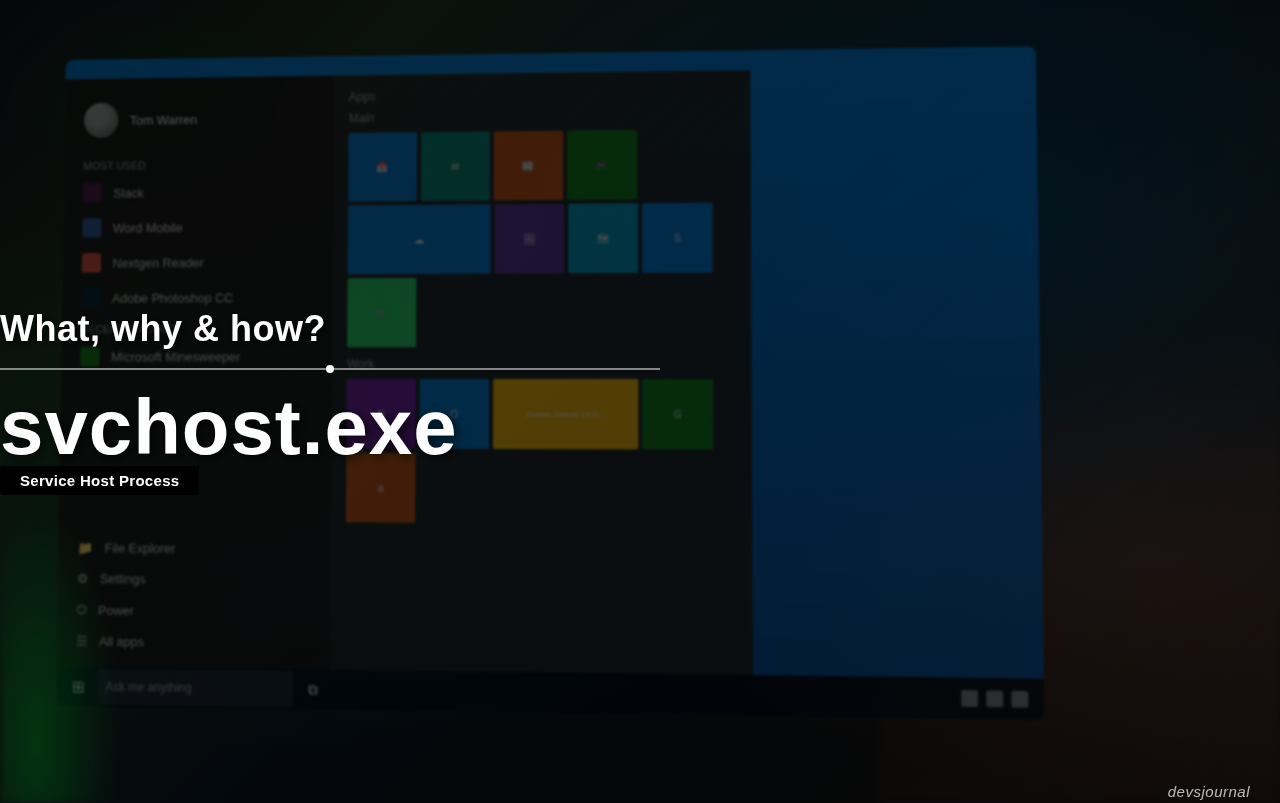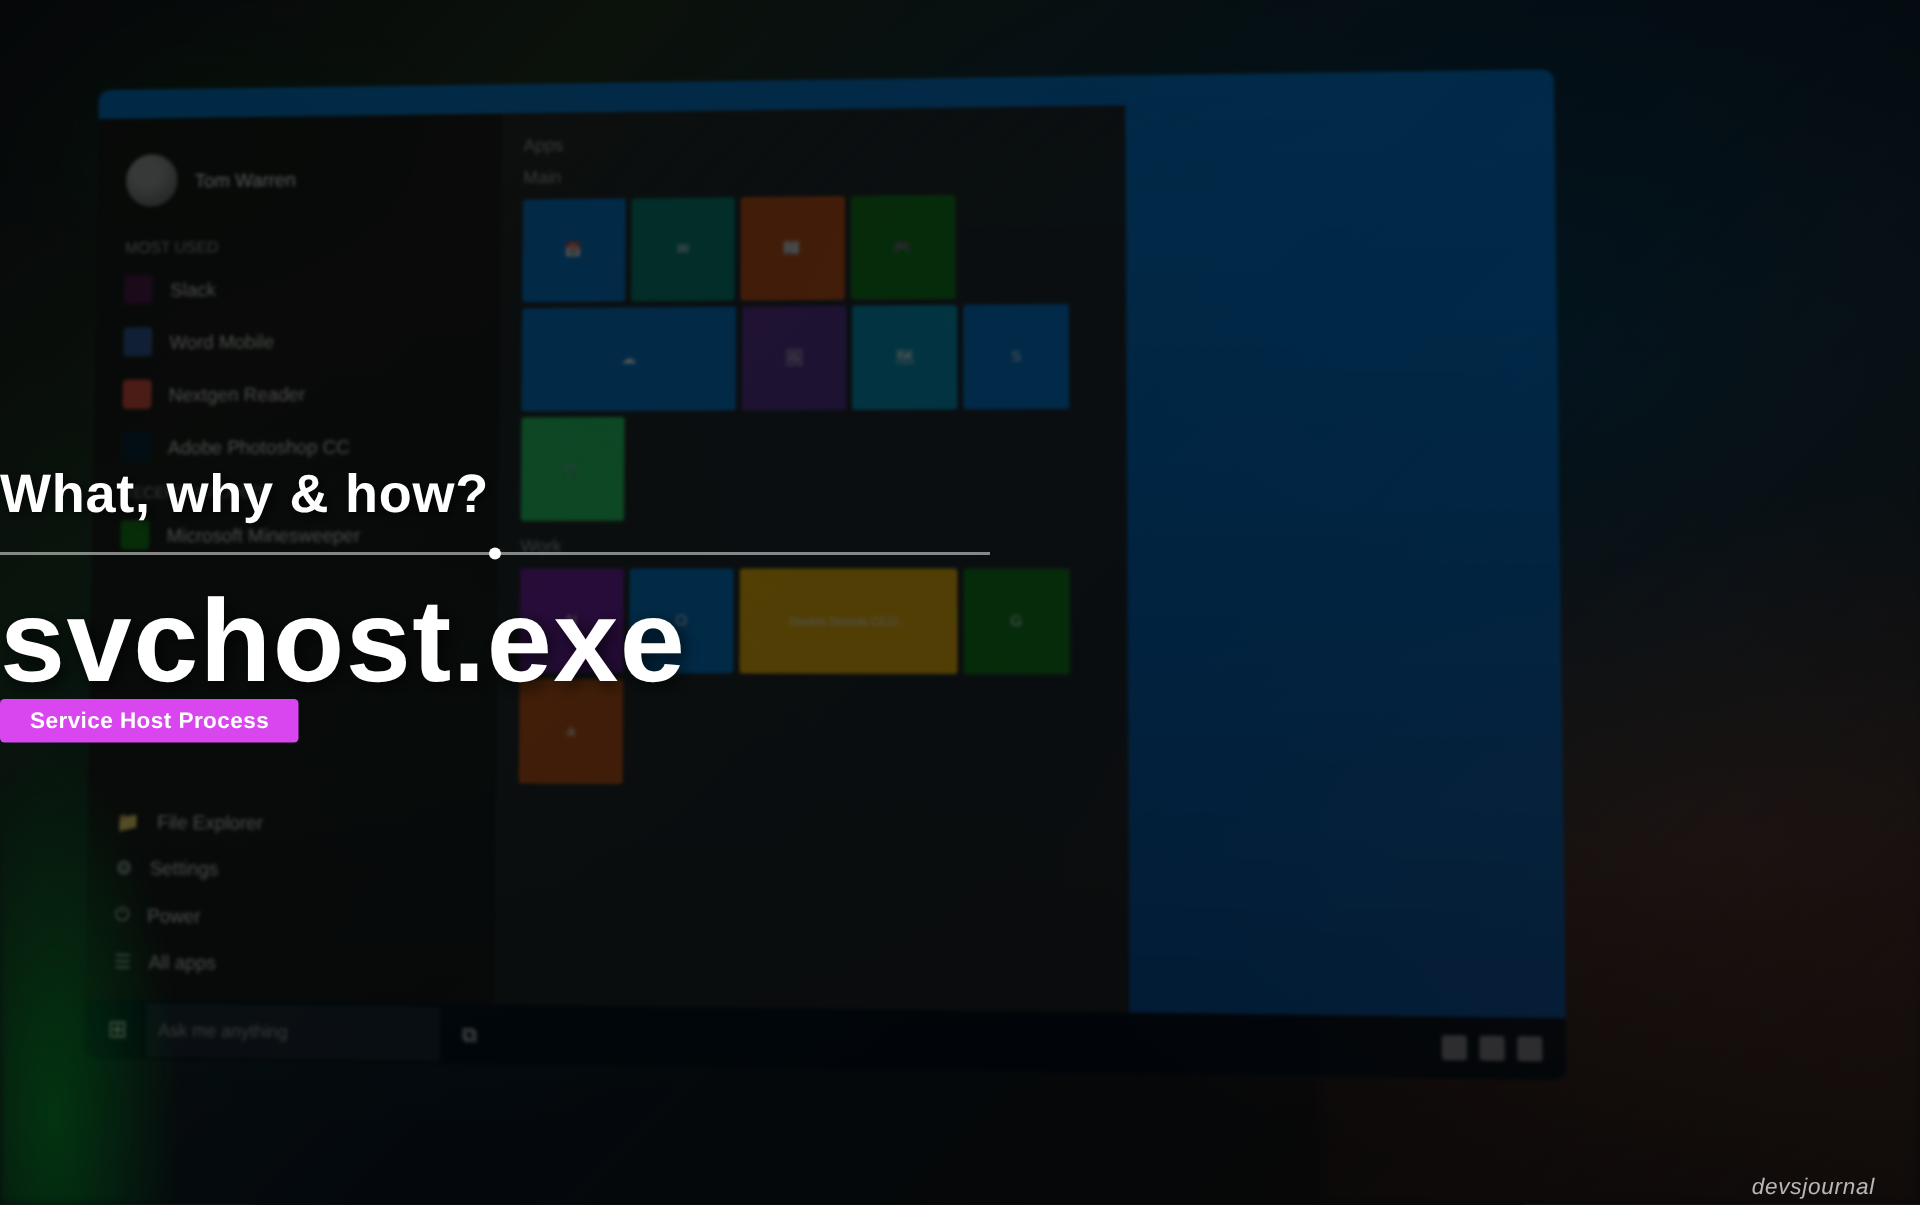--- a/index.html
+++ b/index.html
@@ -264,21 +264,21 @@
     .main-title {
       color: #ffffff;
       font-size: 78px;
       font-weight: 700;
       letter-spacing: 1px;
       line-height: 1;
       text-shadow: 3px 3px 12px rgba(0,0,0,0.7);
     }
 
     .badge {
-      background: #d946ef;
+      background: #000000;
       color: #ffffff;
       font-size: 15px;
       font-weight: 600;
       padding: 6px 20px;
       border-radius: 3px;
       text-shadow: none;
       letter-spacing: 0.3px;
     }
 
     

